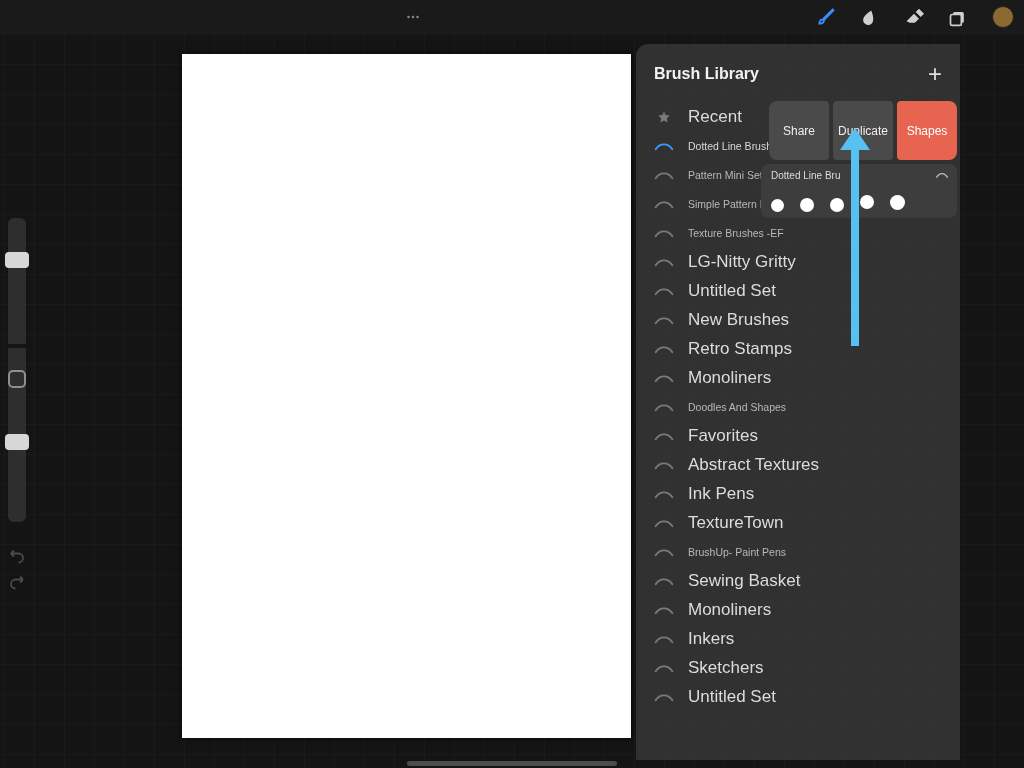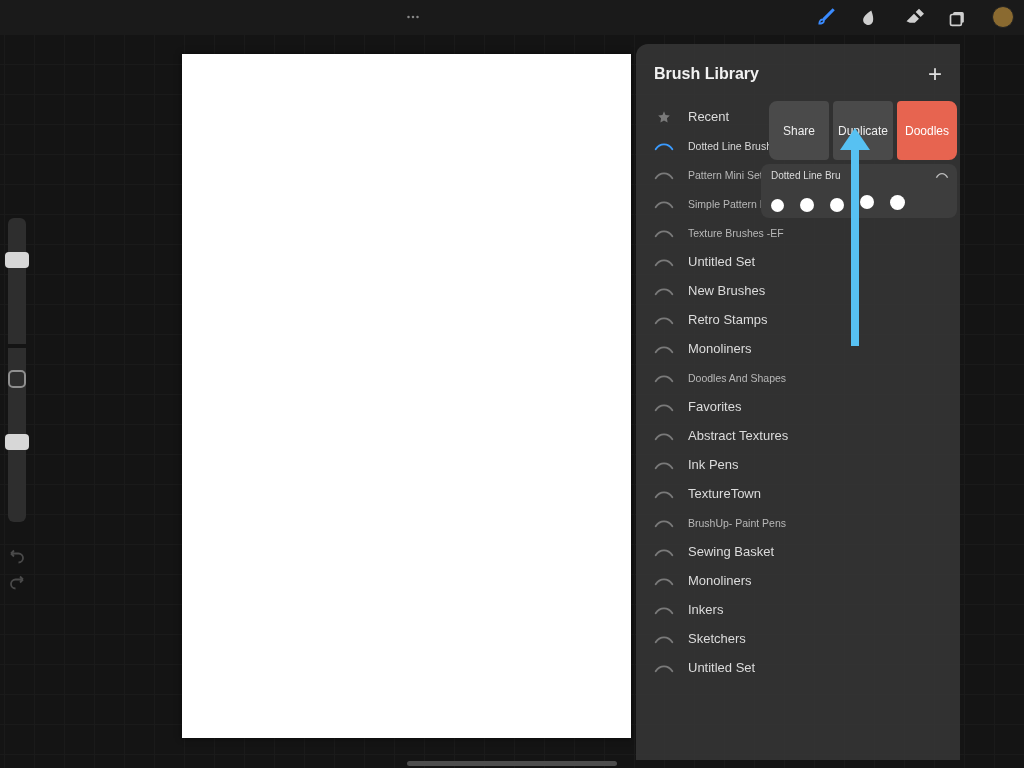--- a/index.html
+++ b/index.html
@@ -46,21 +46,21 @@
   
   .panel {
     position:absolute; top:44px; right:64px; width:324px; height:716px;
     background:rgba(58,58,58,.78); border-radius:12px 0 0 0;
     color:#ddd; overflow:hidden;
   }
   .panel-header { display:flex; align-items:center; justify-content:space-between; padding:16px 18px 10px 18px; }
   .panel-header h1 { font-size:16px; font-weight:600; color:#f2f2f2; }
   .add-btn { color:#e0e0e0; font-size:24px; font-weight:300; }
   .cat-list { padding-top:4px; }
-  .cat-row { display:flex; align-items:center; gap:14px; padding:6px 18px; height:29px; font-size:13px; color:#dcdcdc; }
+  .cat-row { display:flex; align-items:center; gap:14px; padding:6px 18px; height:29px; font-size:17px; color:#dcdcdc; }
   .cat-row.small { font-size:10.5px; color:#b8b8b8; }
   .cat-row.selected .cat-icon { fill:#3a9bff; stroke:#3a9bff; }
   .cat-row.selected .cat-label { color:#d8d8d8; }
   .cat-icon { width:20px; height:14px; flex:0 0 20px; }
   .cat-icon.swoosh path { stroke:#7a7a7a; fill:none; stroke-width:2.2; stroke-linecap:round; }
   .cat-row.selected .cat-icon.swoosh path { stroke:#3a9bff; }
   .star { fill:#7a7a7a; }
 
   
   .swipe-actions {
@@ -190,20 +190,26 @@
         <div class="cat-row small">
           <svg class="cat-icon swoosh" viewBox="0 0 24 14">
             <path d="M2 11C7 3 17 3 22 11"></path>
           </svg>
           <span class="cat-label">Texture Brushes -EF</span>
         </div>
         <div class="cat-row">
           <svg class="cat-icon swoosh" viewBox="0 0 24 14">
             <path d="M2 11C7 3 17 3 22 11"></path>
           </svg>
+          <span class="cat-label">LG-Nitty Gritty</span>
+        </div>
+        <div class="cat-row">
+          <svg class="cat-icon swoosh" viewBox="0 0 24 14">
+            <path d="M2 11C7 3 17 3 22 11"></path>
+          </svg>
           <span class="cat-label">Untitled Set</span>
         </div>
         <div class="cat-row">
           <svg class="cat-icon swoosh" viewBox="0 0 24 14">
             <path d="M2 11C7 3 17 3 22 11"></path>
           </svg>
           <span class="cat-label">New Brushes</span>
         </div>
         <div class="cat-row">
           <svg class="cat-icon swoosh" viewBox="0 0 24 14">
@@ -282,21 +288,21 @@
             <path d="M2 11C7 3 17 3 22 11"></path>
           </svg>
           <span class="cat-label">Untitled Set</span>
         </div>
       </div>
   </div>
 
   <div class="swipe-actions">
     <div class="swipe-btn share">Share</div>
     <div class="swipe-btn">Duplicate</div>
-    <div class="swipe-btn delete">Doodles</div>
+    <div class="swipe-btn delete">Shapes</div>
   </div>
 
   <div class="brush-card">
     <span>Dotted Line Bru</span>
     <svg class="swish" width="14" height="10" viewBox="0 0 20 12">
         <path d="M2 10C6 2 14 2 18 10" stroke="#bbb" fill="none" stroke-width="2"></path>
       </svg>
     <div class="stroke">
       <span class="dot d1"></span>
         <span class="dot"></span>

